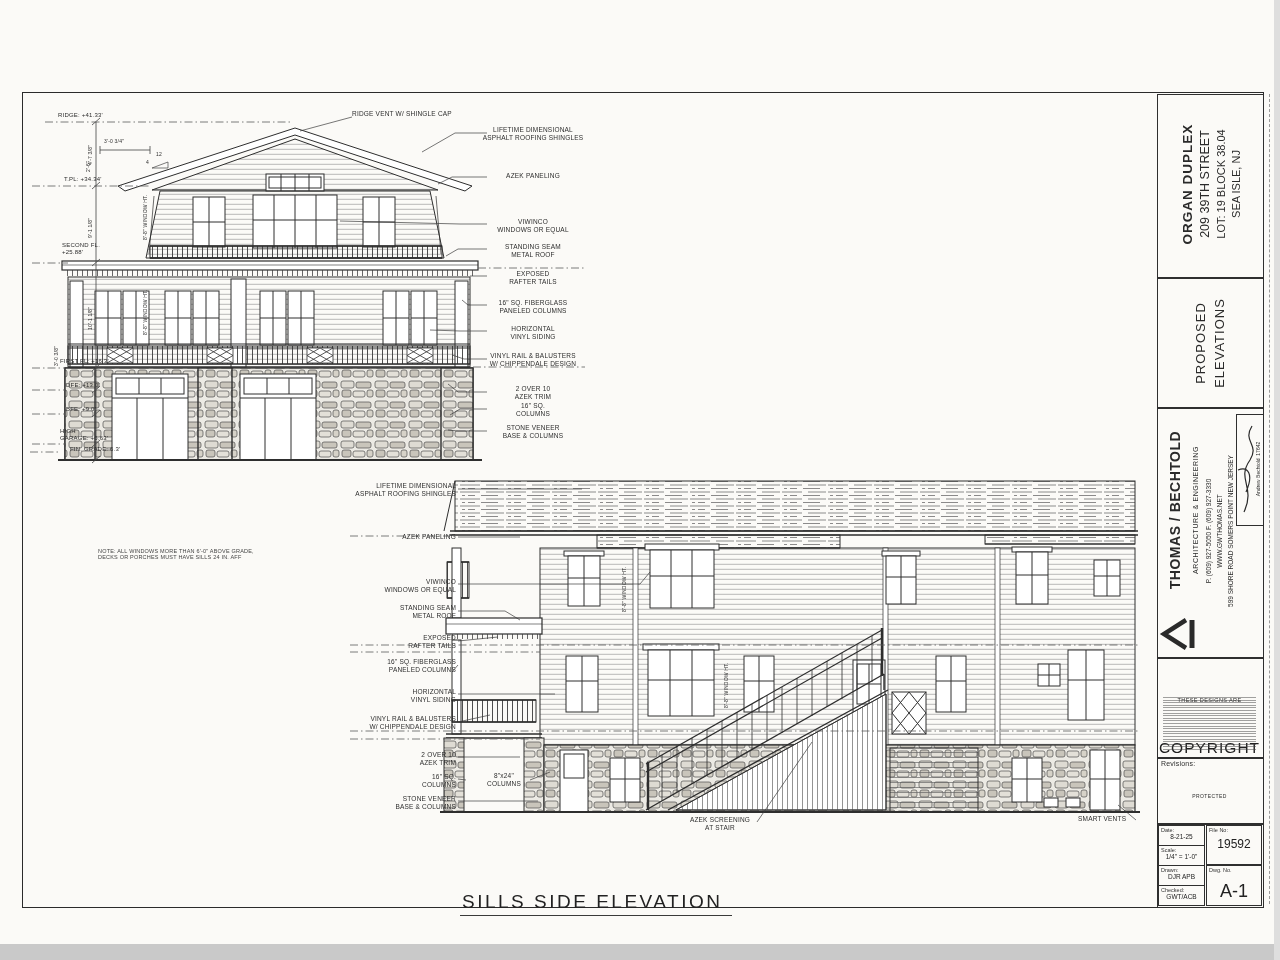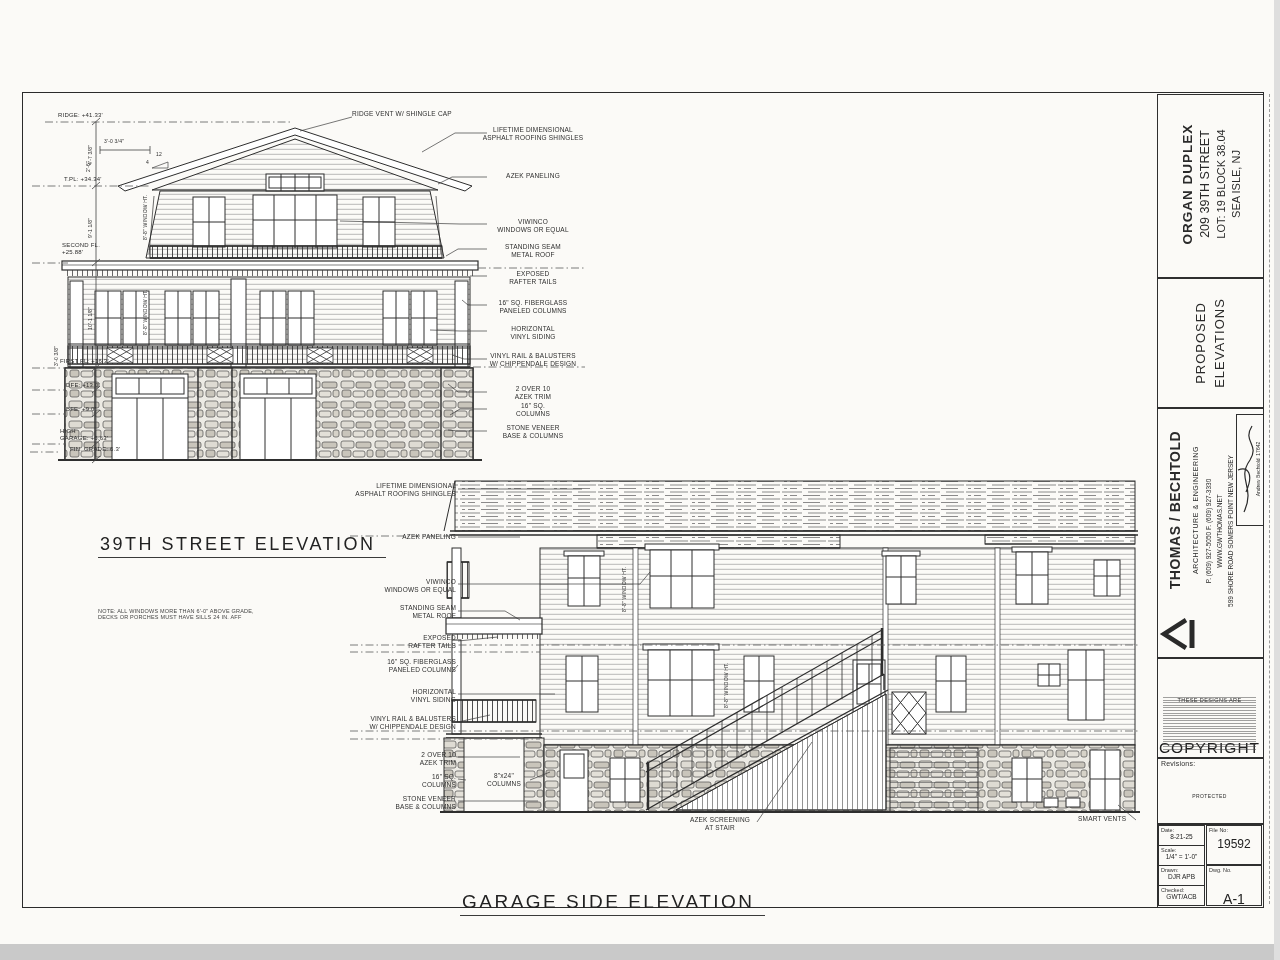--- a/index.html
+++ b/index.html
@@ -304,21 +304,20 @@
     <path d="M1192 620 V648" stroke-width="5"></path>
   </g>
 </svg>
 
 <div id="sheet-border"></div>
 <div id="perf"></div>
 <div id="scan-bottom"></div>
 <div id="scan-right"></div>
 
 <div class="t" style="left:98px;top:498px;">
-  <div class="elev-title">39TH STREET ELEVATION</div>
   <div class="s55" style="margin-top:1px;color:#444;">
     <div>NOTE: ALL WINDOWS MORE THAN 6'-0" ABOVE GRADE,</div><div>DECKS OR PORCHES MUST HAVE SILLS 24 IN. AFF</div>
   </div>
 </div>
 
 <div class="t s65" style="left:352px;top:110px;">RIDGE VENT W/ SHINGLE CAP</div>
 
 <div class="t c s65" style="left:478px;top:126px;width:110px;"><div>LIFETIME DIMENSIONAL</div><div>ASPHALT ROOFING SHINGLES</div></div>
 <div class="t c s65" style="left:478px;top:172px;width:110px;"><div>AZEK PANELING</div><div></div></div>
 <div class="t c s65" style="left:478px;top:218px;width:110px;"><div>VIWINCO</div><div>WINDOWS OR EQUAL</div></div>
@@ -345,21 +344,21 @@
 <div class="t s5 rot" style="left:88px;top:330px;">10'-1 1/8"</div>
 <div class="t s5 rot" style="left:54px;top:366px;">3'-0 3/8"</div>
 <div class="t s5" style="left:104px;top:139px;">3'-0 3/4"</div>
 <div class="t s5 rot" style="left:86px;top:172px;">2'-6"</div>
 <div class="t s5" style="left:156px;top:152px;">12</div>
 <div class="t s5" style="left:146px;top:160px;">4</div>
 <div class="t s5 rot" style="left:143px;top:240px;">8'-8" WINDOW HT.</div>
 <div class="t s5 rot" style="left:143px;top:335px;">8'-8" WINDOW HT.</div>
 
 <div class="t" style="left:460px;top:855px;">
-  <div class="elev-title" style="font-size:19px;">GARAGE SIDE ELEVATION</div>
+  <div class="elev-title" style="font-size:19px;">SILLS SIDE ELEVATION</div>
   <div class="s55" style="margin-top:1px;color:#444;">
     
   </div>
 </div>
 
 <div class="t r s65" style="left:336px;top:482px;width:120px;"><div>LIFETIME DIMENSIONAL</div><div>ASPHALT ROOFING SHINGLES</div></div>
 <div class="t r s65" style="left:336px;top:533px;width:120px;"><div>AZEK PANELING</div><div></div></div>
 <div class="t r s65" style="left:336px;top:578px;width:120px;"><div>VIWINCO</div><div>WINDOWS OR EQUAL</div></div>
 <div class="t r s65" style="left:336px;top:604px;width:120px;"><div>STANDING SEAM</div><div>METAL ROOF</div></div>
 <div class="t r s65" style="left:336px;top:634px;width:120px;"><div>EXPOSED</div><div>RAFTER TAILS</div></div>
@@ -439,14 +438,14 @@
 <div class="cell" style="left:1158px;top:885px;width:45px;height:19px;">
   <div class="lab">Checked:</div>
     <div class="val" style="font-size:6.5px;">GWT/ACB</div>
 </div>
 <div class="cell" style="left:1206px;top:825px;width:54px;height:38px;">
   <div class="lab">File No:</div>
     <div class="val" style="font-size:12px;margin-top:4px;">19592</div>
 </div>
 <div class="cell" style="left:1206px;top:865px;width:54px;height:39px;">
   <div class="lab">Dwg. No.</div>
-    <div class="val" style="font-size:14px;margin-top:18px;">A-1</div>
+    <div class="val" style="font-size:18px;margin-top:8px;">A-1</div>
 </div>
 
 </body></html>

